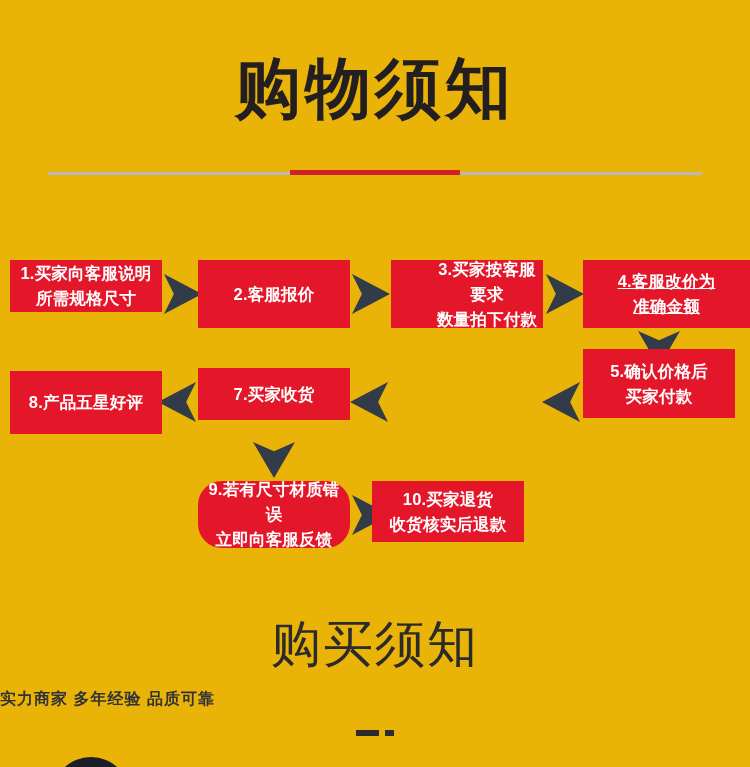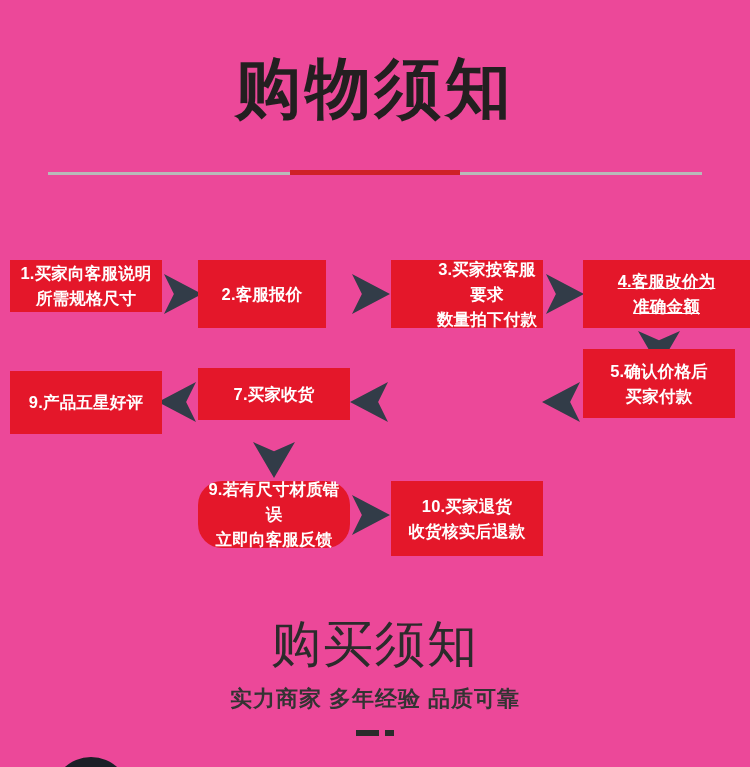--- a/index.html
+++ b/index.html
@@ -7,21 +7,21 @@
     width: 750px;
     height: 767px;
     background: #ffffff;
     font-family: "Liberation Sans", "DejaVu Sans", sans-serif;
     overflow: hidden;
   }
   #page {
     position: relative;
     width: 750px;
     height: 767px;
-    background: #ec4899;
+    background: #eab308;
   }
 
   
   .header-title {
     position: absolute;
     left: 0; top: 46px;
     width: 750px;
     text-align: center;
     font-size: 66px;
     line-height: 84px;
@@ -86,22 +86,22 @@
     font-size: 50px;
     line-height: 64px;
     font-weight: normal;
     color: #2b2b2b;
     letter-spacing: 2px;
   }
   .sub-caption {
     position: absolute;
     left: 0; top: 683px;
     width: 750px;
-    text-align: center;
-    font-size: 22px;
+    text-align: left;
+    font-size: 16px;
     line-height: 32px;
     font-weight: bold;
     color: #333333;
     letter-spacing: 1px;
   }
   .dash-dot {
     position: absolute;
     top: 730px;
     height: 6px;
     background: #2b2b2b;
@@ -124,21 +124,21 @@
 
   <div class="header-title">购物须知</div>
   <div class="divider"></div>
   <div class="divider-accent"></div>
 
   <div class="flow-box" style="left:10px;  top:260px; width:152px; height:52px;">1.买家向客服说明
 所需规格尺寸</div>
 
   <div class="arrow arrow-right" style="left:164px; top:274px;"></div>
 
-  <div class="flow-box" style="left:198px; top:260px; width:128px; height:68px;">2.客服报价</div>
+  <div class="flow-box" style="left:198px; top:260px; width:152px; height:68px;">2.客服报价</div>
 
   <div class="arrow arrow-right" style="left:352px; top:274px;"></div>
 
   <div class="flow-box" style="left:391px; top:260px; width:152px; height:68px;padding-left:44px;">3.买家按客服要求
 数量拍下付款</div>
 
   <div class="arrow arrow-right" style="left:546px; top:274px;"></div>
 
   <div class="flow-box" style="left:583px; top:260px; width:167px; height:68px;text-decoration:underline;">4.客服改价为
 准确金额</div>
@@ -150,30 +150,30 @@
 
   <div class="arrow arrow-left" style="left:542px; top:382px;"></div>
 
 
   <div class="arrow arrow-left" style="left:350px; top:382px;"></div>
 
   <div class="flow-box" style="left:198px; top:368px; width:152px; height:52px;">7.买家收货</div>
 
   <div class="arrow arrow-left" style="left:158px; top:382px;"></div>
 
-  <div class="flow-box" style="left:10px;  top:371px; width:152px; height:63px;">9.产品五星好评</div>
+  <div class="flow-box" style="left:10px;  top:371px; width:152px; height:63px;">8.产品五星好评</div>
 
   <div class="arrow arrow-down" style="left:253px; top:442px;"></div>
 
   <div class="flow-box" style="left:198px; top:481px; width:152px; height:67px;border-radius:24px;">9.若有尺寸材质错误
 立即向客服反馈</div>
 
   <div class="arrow arrow-right" style="left:352px; top:495px;"></div>
 
-  <div class="flow-box" style="left:391px; top:481px; width:152px; height:75px;">10.买家退货
+  <div class="flow-box" style="left:372px; top:481px; width:152px; height:61px;">10.买家退货
 收货核实后退款</div>
 
   <div class="sub-title">购买须知</div>
   <div class="sub-caption">实力商家 多年经验 品质可靠</div>
   <div class="dash-dot long"></div>
   <div class="dash-dot short"></div>
 
   <div class="bottom-circle"></div>
 
 </div>

